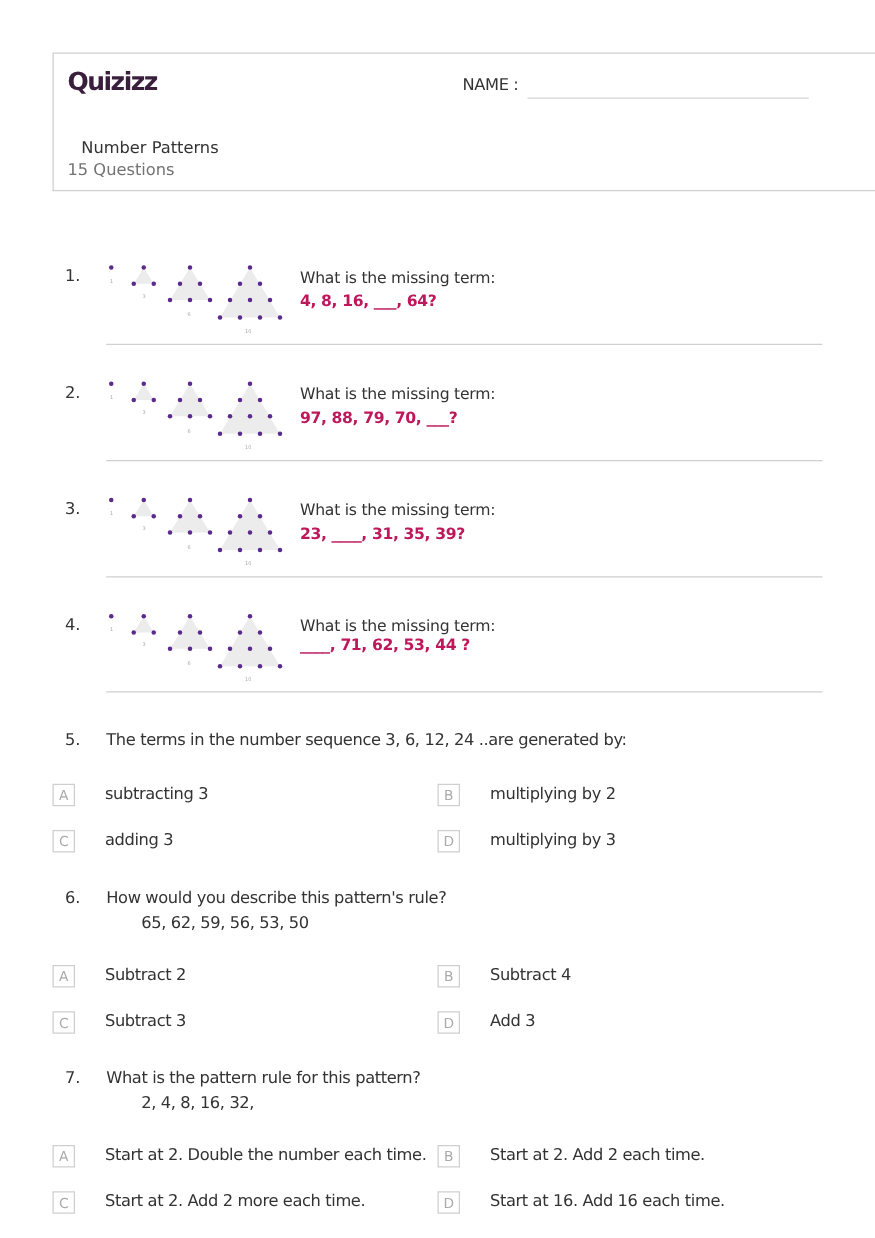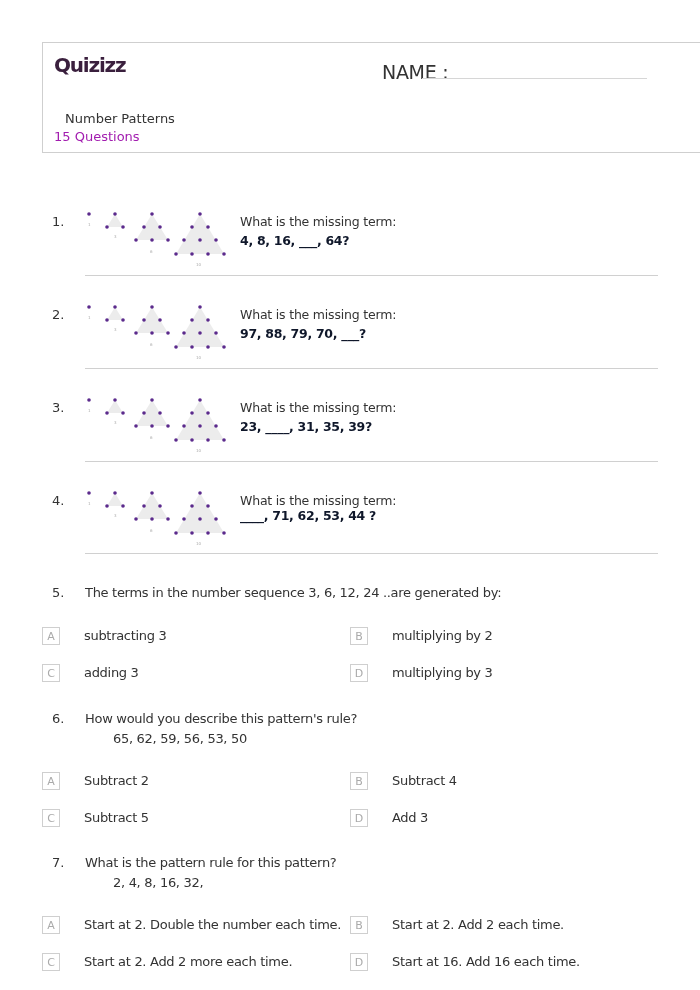--- a/index.html
+++ b/index.html
@@ -11,29 +11,29 @@
   .header-box {
     position: absolute; left: 42px; top: 42px; width: 674px; height: 111px;
     border: 1px solid #cfcfcf; box-sizing: border-box;
   }
   .logo {
     position: absolute; left: 11px; top: 10px;
     font-family: "DejaVu Sans", sans-serif; font-weight: bold;
     font-size: 20px; letter-spacing: -1.2px; color: #3a1f3d;
   }
   .ws-title { position: absolute; left: 11px; top: 68px; font-size: 13px; color: #333; margin-left: 11px; }
-  .ws-count { position: absolute; left: 11px; top: 86px; font-size: 13px; color: #a21caf; }
+  .ws-count { position: absolute; left: 11px; top: 86px; font-size: 13px; color: #737373; }
   .field { position: absolute; left: 327px; height: 20px; width: 277px; }
-  .field .label { position: absolute; left: 0; top: 0; font-size: 19px; color: #333; letter-spacing: -0.3px; margin-left: 12px; }
+  .field .label { position: absolute; left: 0; top: 0; font-size: 13px; color: #333; letter-spacing: -0.3px; }
   .field .line { position: absolute; left: 52px; right: 0; top: 17px; border-bottom: 1px solid #d6d6d6; }
 
   .qnum { position: absolute; left: 52px; font-size: 13px; color: #333; }
   .figure { position: absolute; left: 84px; width: 145px; height: 60px; }
   .qprompt { position: absolute; left: 240px; font-size: 12.5px; color: #333; letter-spacing: -0.2px; }
-  .qseq { position: absolute; left: 240px; font-size: 12.5px; font-weight: bold; color: #0f172a; letter-spacing: -0.3px; }
+  .qseq { position: absolute; left: 240px; font-size: 12.5px; font-weight: bold; color: #be185d; letter-spacing: -0.3px; }
   .divider { position: absolute; left: 85px; width: 573px; border-top: 1px solid #d0d0d0; }
 
   .mc-q { position: absolute; left: 85px; font-size: 13px; color: #333; letter-spacing: -0.3px; }
   .mc-seq { position: absolute; left: 85px; font-size: 13px; color: #333; letter-spacing: -0.3px; margin-left: 28px; }
   .opt { position: absolute; height: 20px; }
   .opt .box {
     position: absolute; left: 0; top: 0; width: 18px; height: 18px;
     border: 1px solid #cfcfcf; box-sizing: border-box;
     font-size: 11px; color: #aaa; text-align: center; line-height: 17px;
   }
@@ -148,21 +148,21 @@
 <div class="opt" style="left:42px; top:772px;">
   <span class="box">A</span>
   <span class="txt">Subtract 2</span>
 </div>
 <div class="opt" style="left:350px; top:772px;">
   <span class="box">B</span>
   <span class="txt">Subtract 4</span>
 </div>
 <div class="opt" style="left:42px; top:809px;">
   <span class="box">C</span>
-  <span class="txt">Subtract 5</span>
+  <span class="txt">Subtract 3</span>
 </div>
 <div class="opt" style="left:350px; top:809px;">
   <span class="box">D</span>
   <span class="txt">Add 3</span>
 </div>
 
 <div class="qnum" style="top:855px;">7.</div>
 <div class="mc-q" style="top:855px;">What is the pattern rule for this pattern?</div>
 <div class="mc-seq" style="top:875px;">2, 4, 8, 16, 32,</div>
 <div class="opt" style="left:42px; top:916px;">

